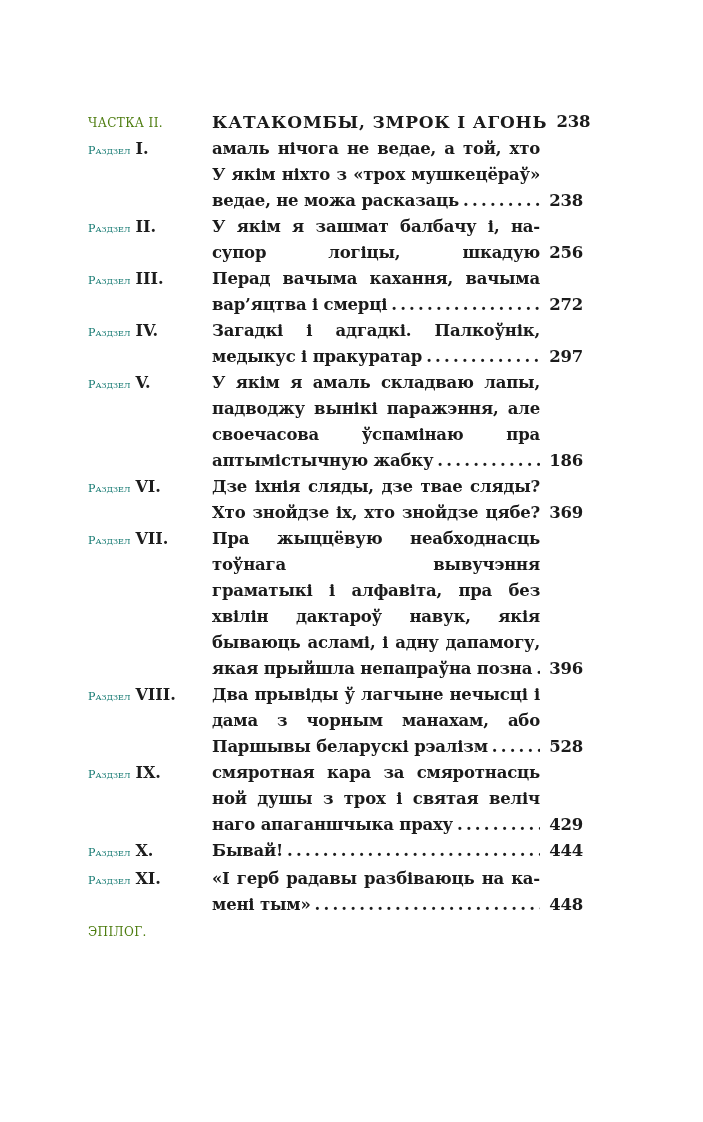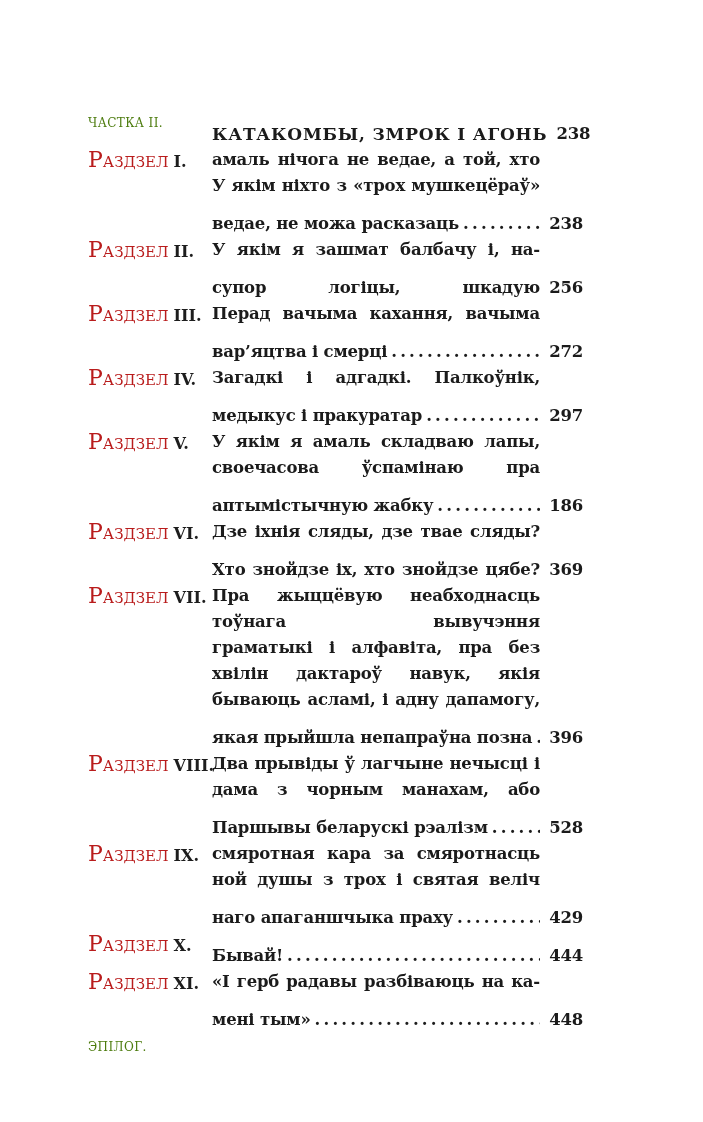--- a/index.html
+++ b/index.html
@@ -27,22 +27,22 @@
   }
   .elabel {
     width: 124px;
     flex-shrink: 0;
     line-height: 26px;
     font-size: 16px;
     white-space: nowrap;
   }
   .razdzel {
     font-variant: small-caps;
-    color: #b91c1c;
-    font-size: 22px;
+    color: #0f766e;
+    font-size: 11px;
   }
   .cnum {
     font-weight: 700;
     color: #1d1d1d;
     margin-left: 5px;
     font-size: 16px;
   }
   .plabel {
     color: #4d7c0f;
     letter-spacing: 0.4px;
@@ -61,21 +61,20 @@
   .jline {
     text-align: justify;
     text-align-last: justify;
     margin-right: 43px;
     height: 26px;
     overflow: hidden;
   }
   .lastline {
     display: flex;
     align-items: flex-start;
-    margin-top: 12px;
   }
   .ltext {
     white-space: nowrap;
   }
   .ltext.fill {
     flex: 1;
     white-space: normal;
     text-align: justify;
     text-align-last: justify;
     height: 26px;
@@ -164,20 +163,21 @@
           <span class="ltext">медыкус і пракуратар</span>
           <span class="dots"></span>
           <span class="pnum">297</span>
         </div>
       </div>
     </div>
     <div class="entry">
       <div class="elabel"><span class="razdzel">Раздзел</span><span class="cnum">V.</span></div>
       <div class="ebody">
         <div class="jline">У якім я амаль складваю лапы,</div>
+        <div class="jline">падводжу вынікі паражэння, але</div>
         <div class="jline">своечасова ўспамінаю пра пэўную</div>
         <div class="lastline">
           <span class="ltext">аптымістычную жабку</span>
           <span class="dots"></span>
           <span class="pnum">186</span>
         </div>
       </div>
     </div>
     <div class="entry">
       <div class="elabel"><span class="razdzel">Раздзел</span><span class="cnum">VI.</span></div>

